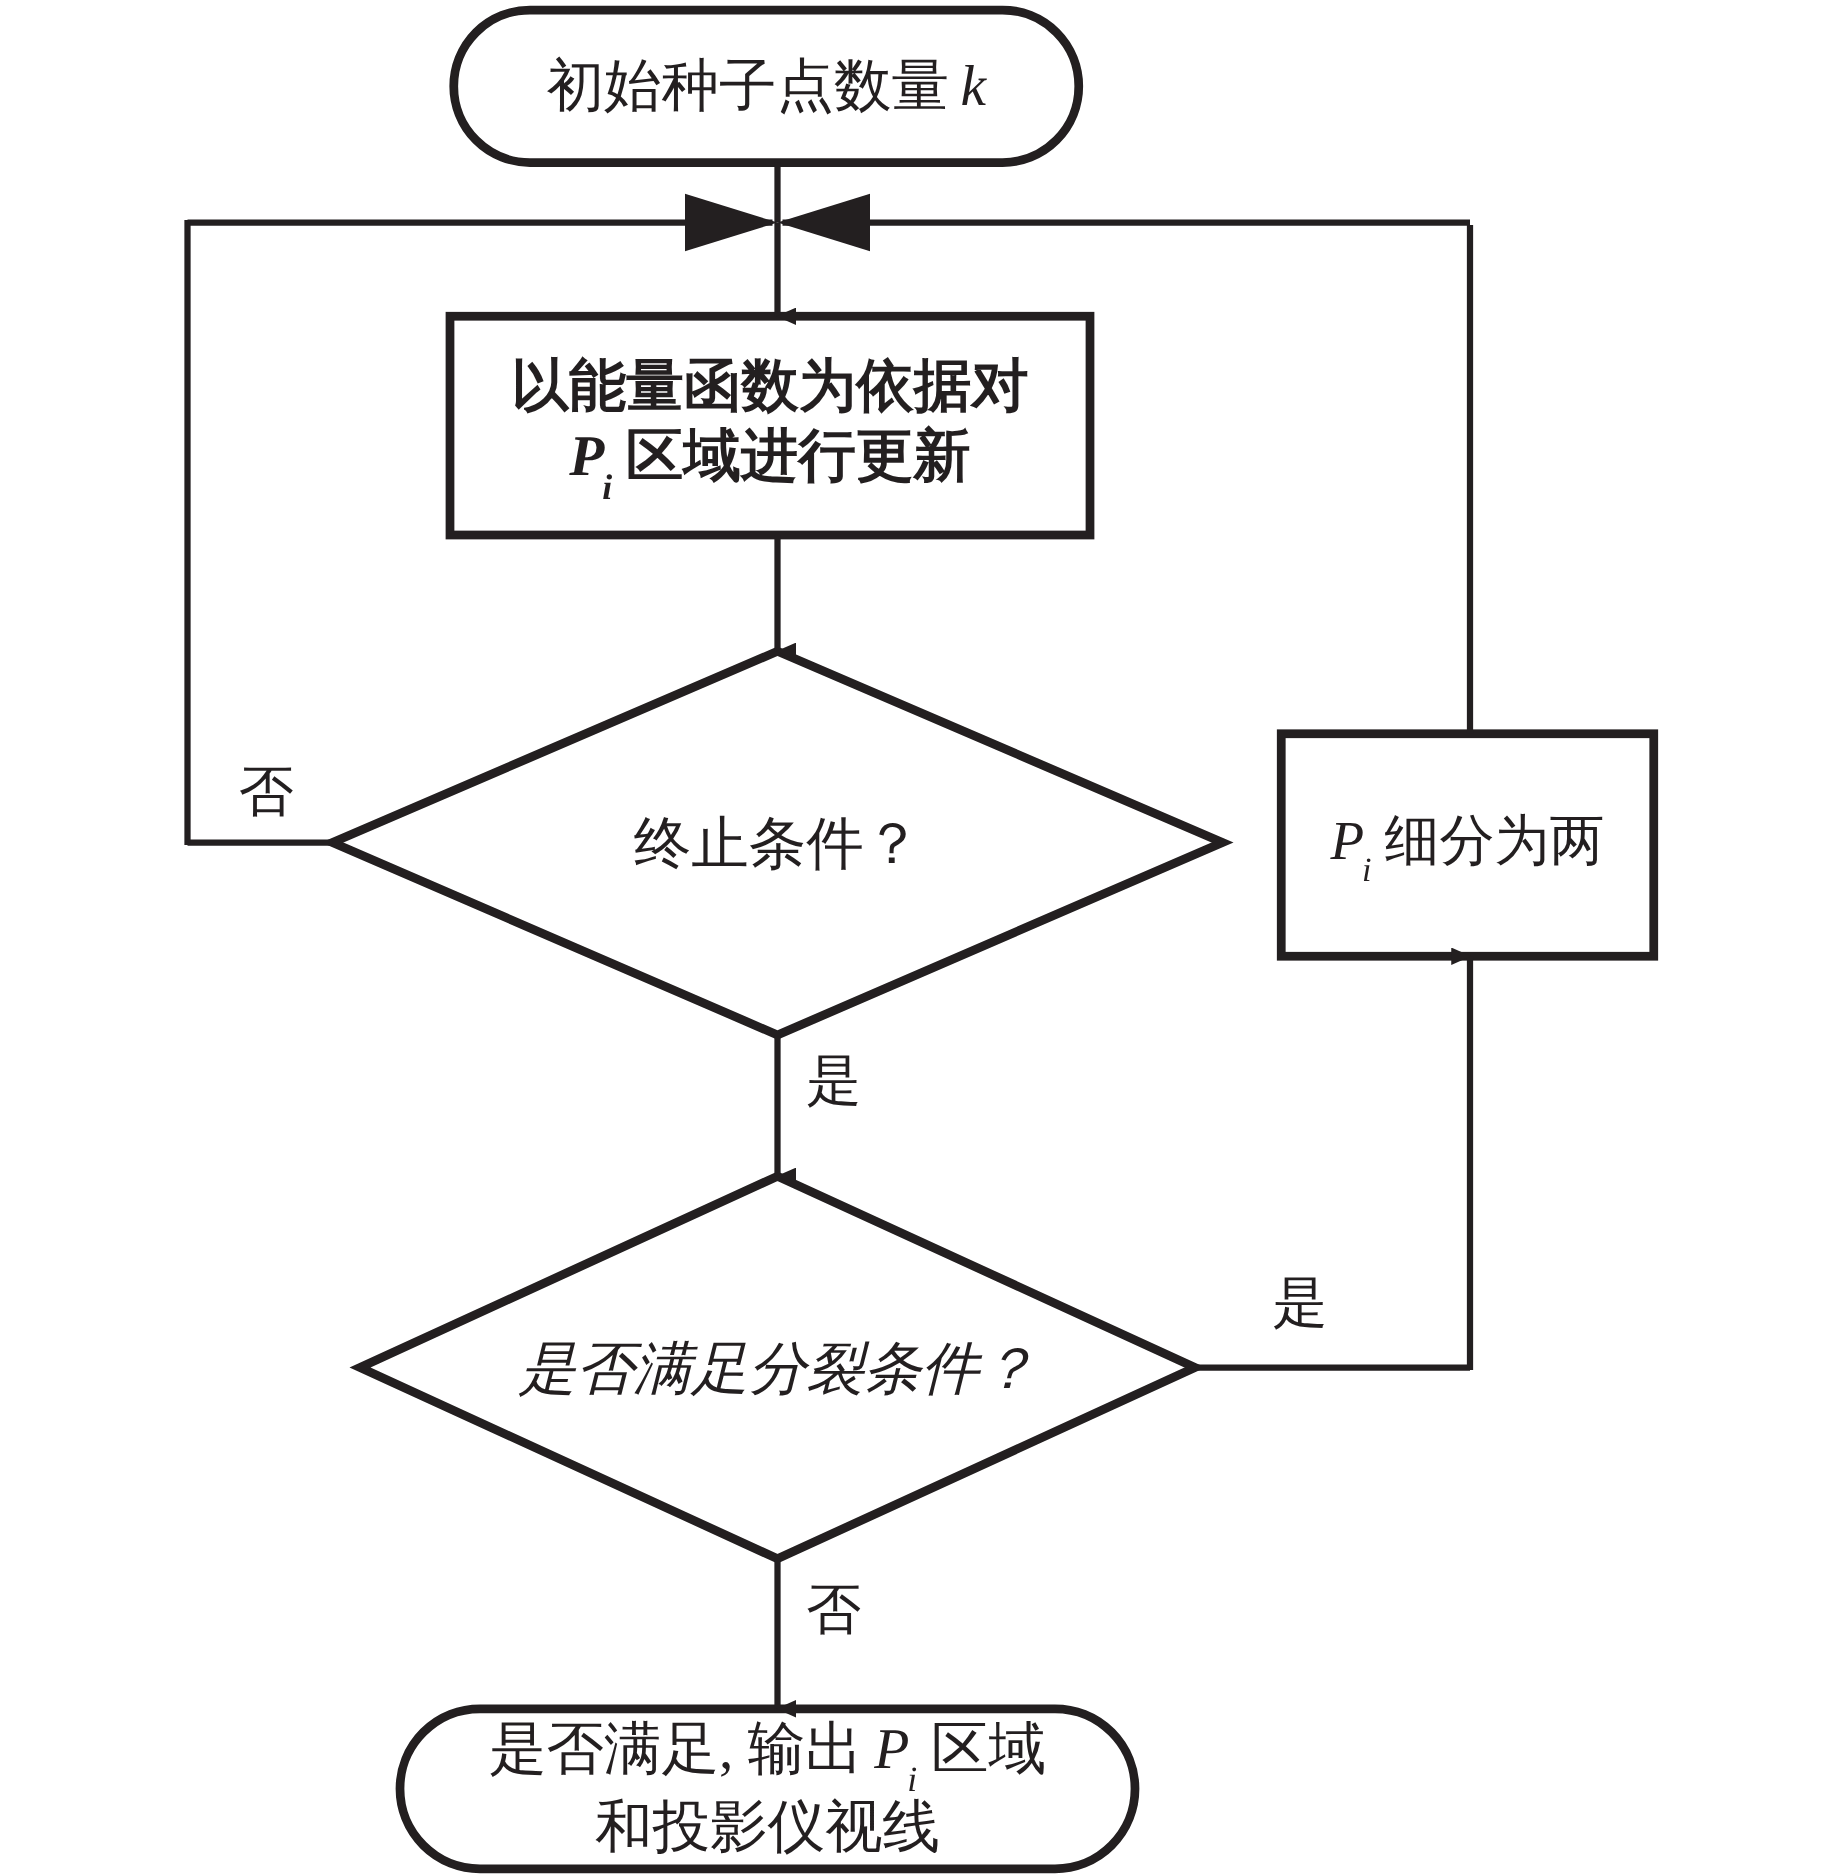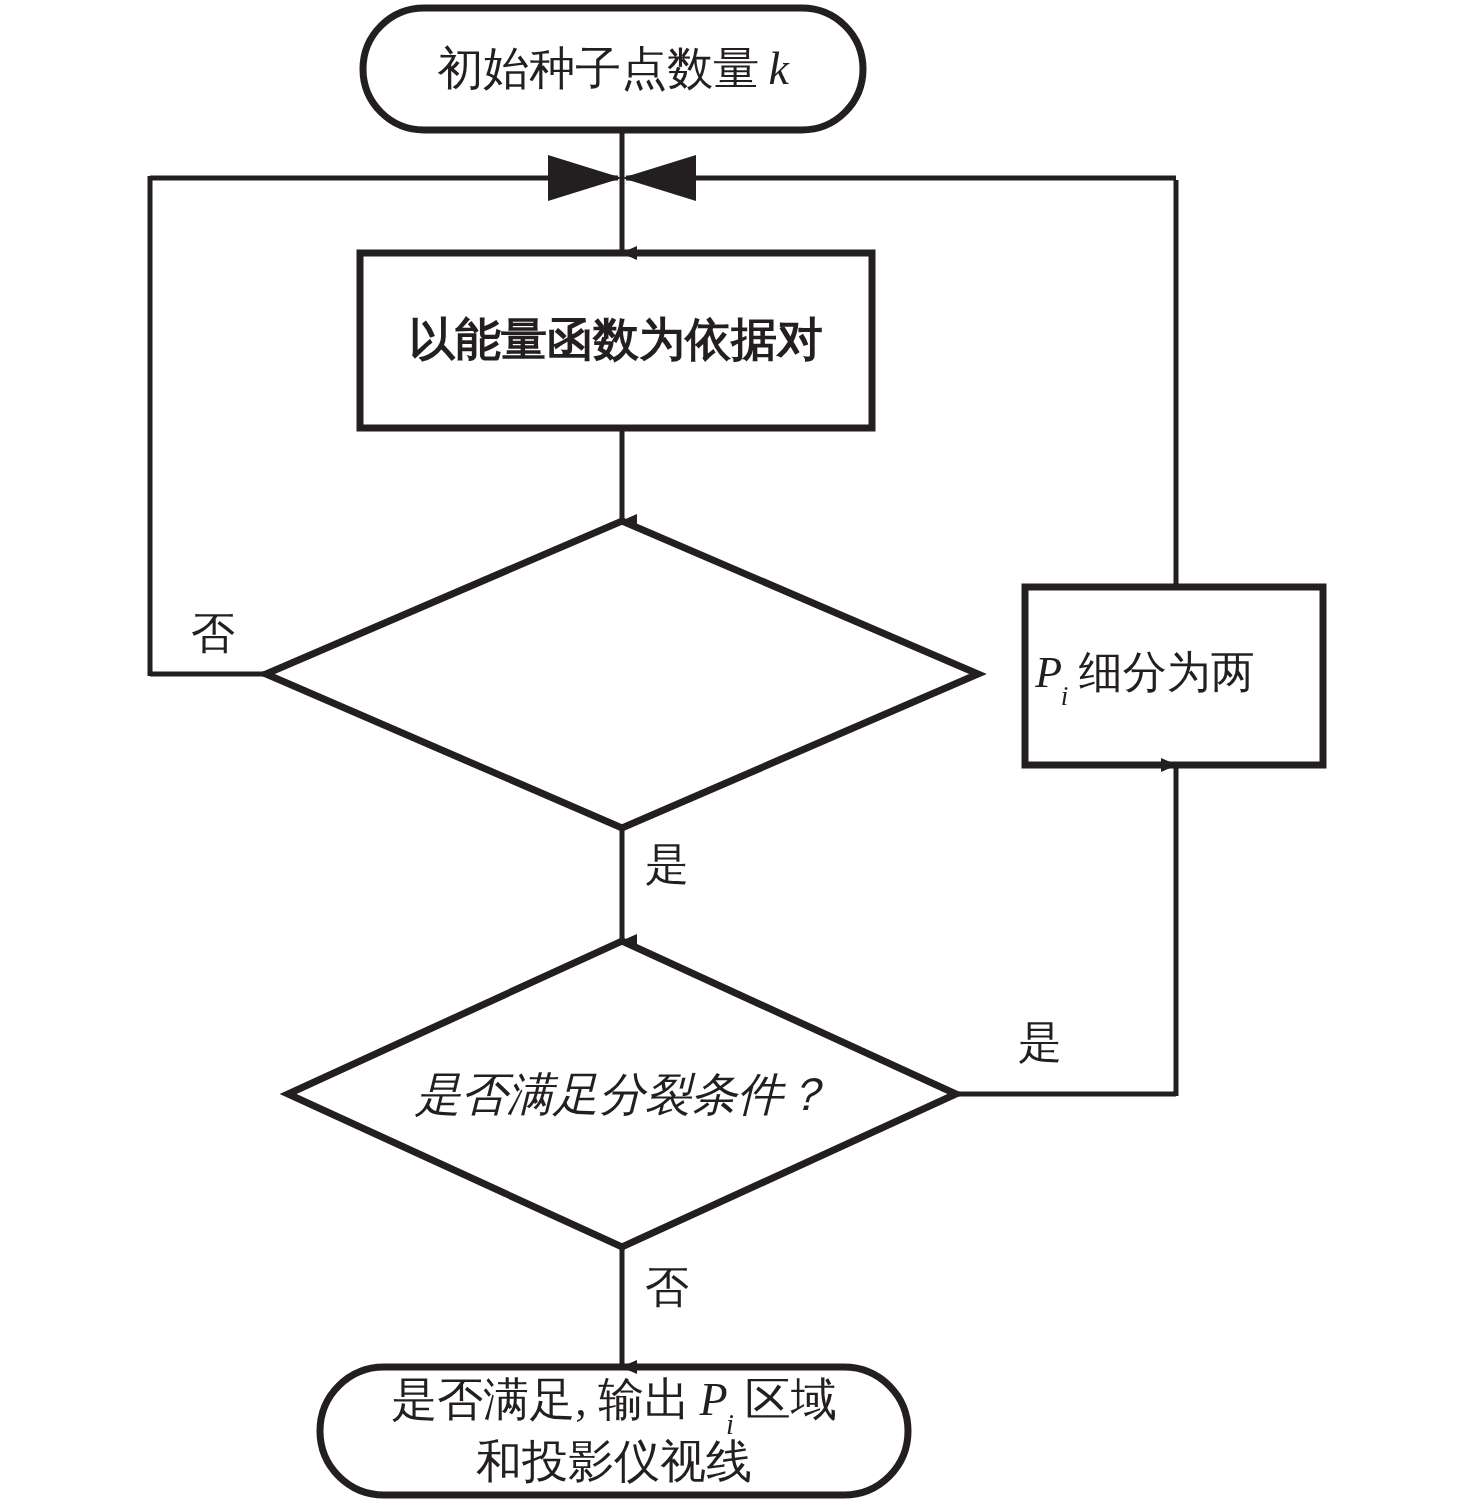--- a/index.html
+++ b/index.html
@@ -119,30 +119,32 @@
 
     <line x1="622" y1="1247" x2="622" y2="1367" stroke="#231f20" stroke-width="5" marker-end="url(#arrow-down)"></line>
   </svg>
 
   <div class="node-text" style="left:363px; top:8px; width:500px; height:122px;">
     <span class="ln"><span>初始种子点数量</span><span class="sp"></span><span class="var-italic">k</span></span>
   </div>
 
   <div class="node-text" style="left:360px; top:253px; width:512px; height:175px;font-weight:bold;">
     <span class="ln">以能量函数为依据对</span>
+    <span class="ln"><span class="var-italic">P</span><span class="sub">i</span><span class="sp"></span><span>区域进行更新</span></span>
   </div>
 
   <div class="node-text" style="left:300px; top:580px; width:644px; height:190px;">
+    <span class="ln">终止条件？</span>
   </div>
 
   <div class="node-text" style="left:300px; top:1050px; width:644px; height:90px;font-style:italic;">
     <span class="ln">是否满足分裂条件？</span>
   </div>
 
-  <div class="node-text" style="left:996px; top:587px; width:298px; height:178px; font-size:44px;">
+  <div class="node-text" style="left:1025px; top:587px; width:298px; height:178px; font-size:44px;">
     <span class="ln"><span class="var-italic">P</span><span class="sub">i</span><span class="sp"></span><span>细分为两</span></span>
   </div>
 
   <div class="node-text" style="left:320px; top:1367px; width:588px; height:128px;">
     <span class="ln"><span>是否满足, 输出</span><span class="sp"></span><span class="var-italic">P</span><span class="sub">i</span><span class="sp"></span><span>区域</span></span>
     <span class="ln">和投影仪视线</span>
   </div>
 
   <div class="edge-label" style="left:191px; top:612px;">否</div>
 

